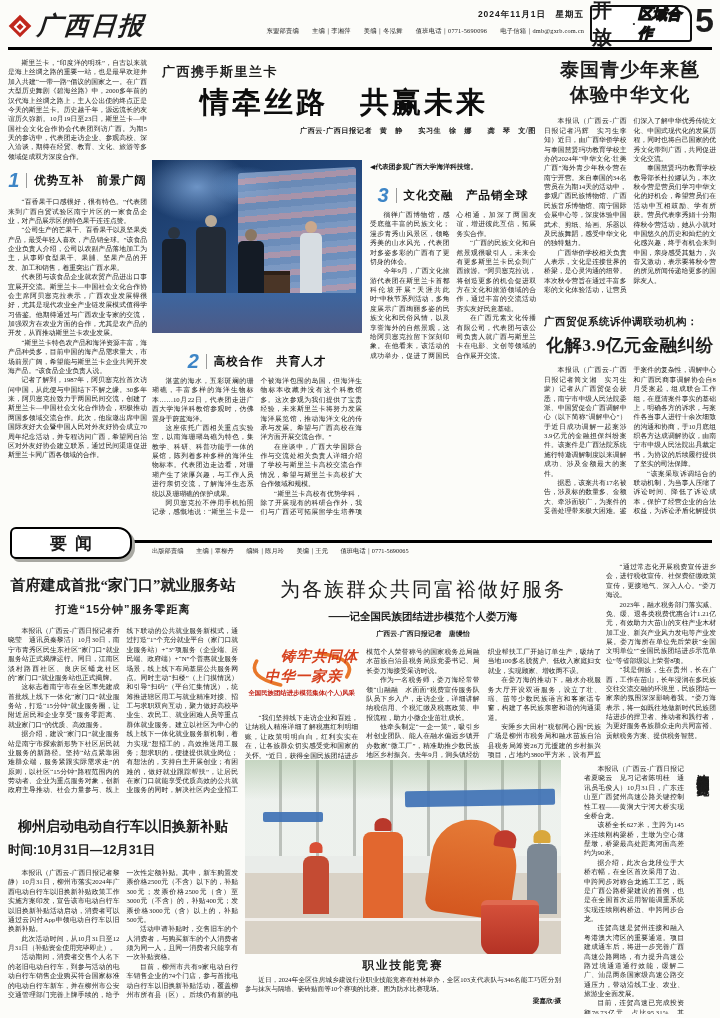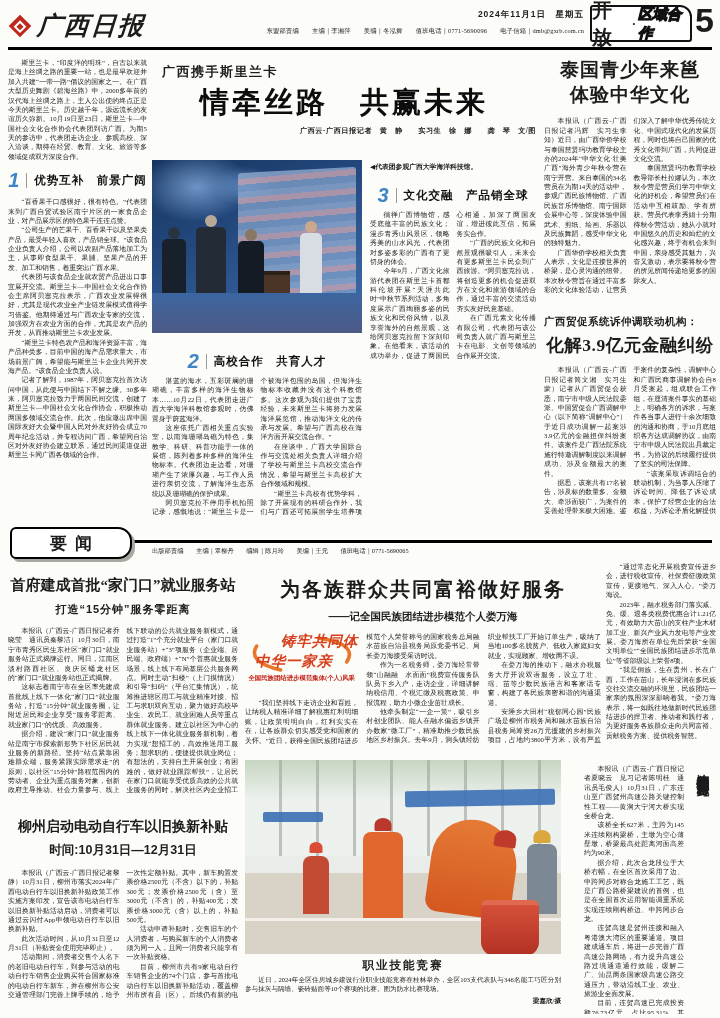--- a/index.html
+++ b/index.html
@@ -71,34 +71,34 @@
   .band-line{left:132px;top:540px;width:580px;height:2.5px;background:#000}
   .band-credits{left:152px;top:547px;width:420px;font-size:6.3px;color:#222}
 
   
   .jobs{left:8px;top:576px;width:230px}
   .jobs-title{font-size:15px;font-weight:900;text-align:center;letter-spacing:0}
   .jobs-sub{font-family:"Liberation Sans",sans-serif;font-weight:bold;font-size:11px;text-align:center;margin-top:7px;letter-spacing:1px}
   .jobs-body{margin-top:9px;height:176px;columns:2;column-gap:7px;overflow:hidden}
   .bike{left:8px;top:818px;width:230px}
   .bike-title{font-size:14px;font-weight:900;text-align:center}
-  .bike-sub{font-family:"Liberation Sans",sans-serif;font-weight:bold;font-size:12.5px;text-align:center;margin-top:6px}
+  .bike-sub{font-family:"Liberation Sans",sans-serif;font-weight:bold;font-size:12.5px;text-align:left;margin-top:6px}
   .bike-body{margin-top:9px;height:132px;columns:2;column-gap:7px;overflow:hidden}
 
   
   .feat{left:245px;top:576px;width:356px}
-  .feat-title{font-size:20px;font-weight:700;text-align:center;letter-spacing:2px}
+  .feat-title{font-size:20px;font-weight:400;text-align:center;letter-spacing:2px}
   .feat-sub{font-family:"Liberation Sans",sans-serif;font-size:10.5px;font-weight:bold;text-align:center;margin-top:7px}
   .feat-byline{font-size:7px;text-align:center;margin-top:5px;font-weight:bold}
   .feat-body{margin-top:8px;height:116px;columns:3;column-gap:8px;overflow:hidden}
   .badge{break-inside:avoid;width:100%;height:62px;position:relative;margin-bottom:4px}
   .bsw{position:absolute;left:0;top:0;width:100%;height:44px}
   .bl1,.bl2{position:relative;font-size:14.5px;font-weight:900;font-style:italic;color:#d6401d;line-height:1.35;letter-spacing:1px;font-family:"Liberation Sans",sans-serif}
   .bl1{text-align:right;padding-left:16px}
-  .bl2{text-align:center;padding-right:16px}
+  .bl2{text-align:right;padding-right:16px}
   .badge-sub{font-size:6.4px;color:#c22016;font-weight:bold;text-align:center;margin-top:3px}
   .feat-right{left:606px;top:562px;width:110px;height:200px;overflow:hidden}
 
   
   .photo2{left:245px;top:760px;width:316px;height:194px;background:linear-gradient(#e9ece9 0 58%,#d9d2c6 58% 100%);overflow:hidden}
   .p2-win{position:absolute;left:0;top:0;width:100%;height:96px;background:repeating-linear-gradient(90deg,#eef2ee 0 34px,#b7bcb6 34px 37px);opacity:.9}
   .p2-green{position:absolute;left:0;top:0;width:100%;height:40px;background:linear-gradient(rgba(150,180,140,.45),transparent)}
   .p2-banner{position:absolute;background:#3f72b5;border-radius:2px;opacity:.92}
   .b1{left:160px;top:30px;width:150px;height:16px;transform:rotate(-1deg)}
   .b2{left:18px;top:52px;width:60px;height:10px}
@@ -261,20 +261,21 @@
         <p class="t">此次活动时间，从10月31日至12月31日（补贴资金使用完毕即止）。</p>
         <p class="t">活动期间，消费者交售个人名下的老旧电动自行车，到参与活动的电动自行车销售企业购买符合国家标准的电动自行车新车，并在柳州市公安交通管理部门完善上牌手续的，给予一次性定额补贴。其中，新车购置发票价格2500元（不含）以下的，补贴300元；发票价格2500元（含）至3000元（不含）的，补贴400元；发票价格3000元（含）以上的，补贴500元。</p>
         <p class="t">活动申请补贴时，交售旧车的个人消费者，与购买新车的个人消费者须为同一人，且同一消费者只能享有一次补贴资格。</p>
         <p class="t">目前，柳州市共有9家电动自行车销售企业的74个门店，参与首批电动自行车以旧换新补贴活动，覆盖柳州市所有县（区）。后续仍有新的电动自行车销售企业参与活动，共同助力消费者安全、绿色出行。</p>
       </div>
   </div>
 
   <div class="feat abs">
     <div class="feat-title">为各族群众共同富裕做好服务</div>
     <div class="feat-sub">——记全国民族团结进步模范个人娄万海</div>
+    <div class="feat-byline">广西云-广西日报记者　唐缦怡</div>
     <div class="feat-body">
       <div class="badge">
         <svg class="bsw" viewBox="0 0 110 44">
           <path d="M10 14 Q0 30 34 38" stroke="#e8772a" stroke-width="3.5" fill="none" stroke-linecap="round"></path>
           <path d="M100 30 Q112 12 72 6" stroke="#e8772a" stroke-width="3.5" fill="none" stroke-linecap="round"></path>
         </svg>
         <div class="bl1">铸牢共同体</div>
         <div class="bl2">中华一家亲</div>
         <div class="badge-sub">全国民族团结进步模范集体(个人)风采</div>
       </div>

